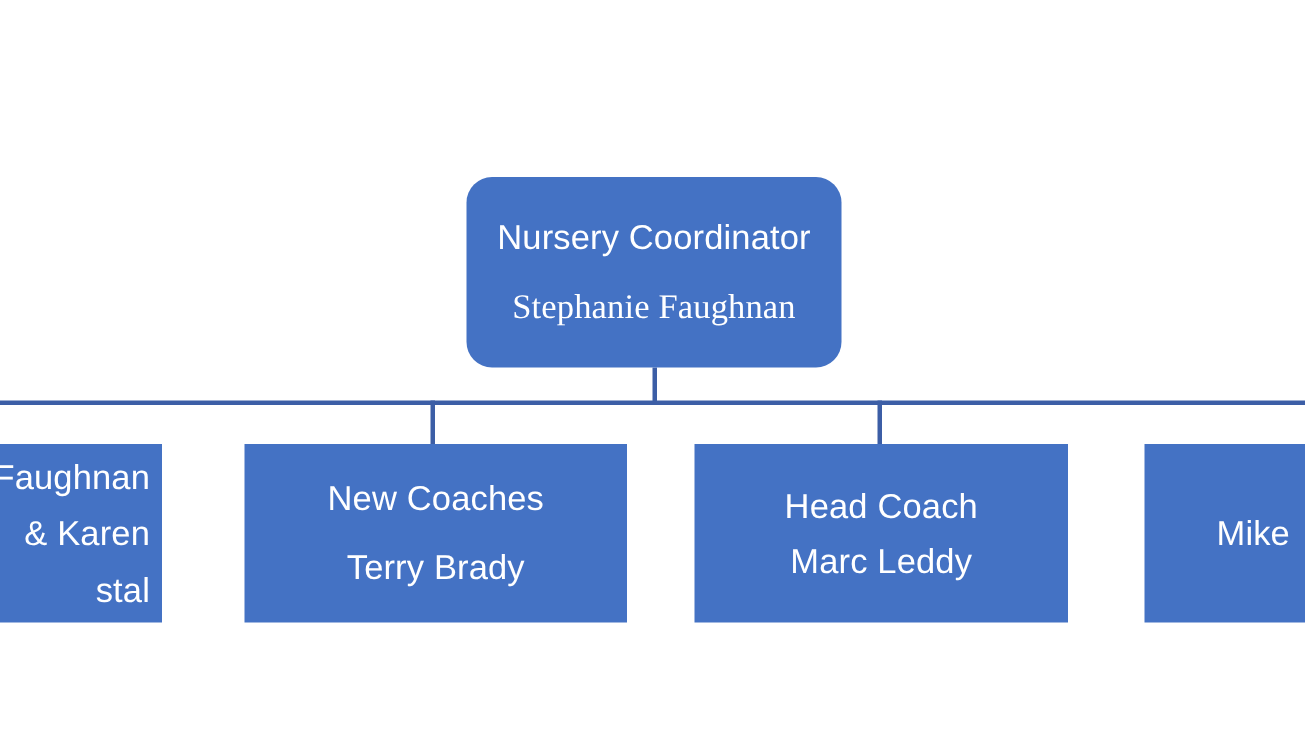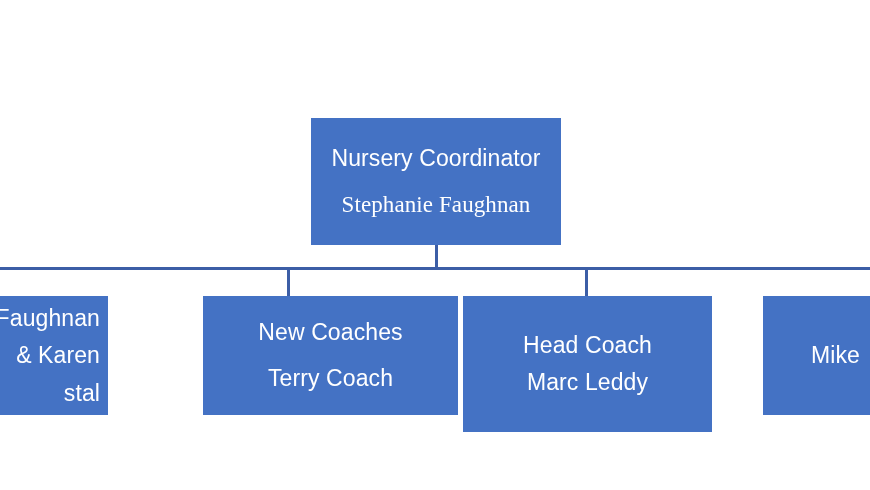--- a/index.html
+++ b/index.html
@@ -35,47 +35,47 @@
     font-weight: 400;
     letter-spacing: 0.1px;
   }
   
   #node-root {
     left: 311px;
     top: 118px;
     width: 250px;
     height: 127px;
     font-size: 23px;
+    border-radius: 17px;
   }
   #node-root .line + .line {
     margin-top: 14px;
     font-family: Liberation Serif, serif;
   }
   
   #node-manager {
     left: -62px;
     top: 296px;
     width: 170px;
     height: 119px;
   }
   #node-newcoaches {
     left: 163px;
     top: 296px;
     width: 255px;
     height: 119px;
-    margin-left: 40px;
   }
   #node-newcoaches .line.name {
     margin-top: 13px;
   }
   #node-headcoach-1 {
     left: 463px;
     top: 296px;
     width: 249px;
-    height: 136px;
+    height: 119px;
   }
   #node-headcoach-1 .line + .line {
     margin-top: 4px;
   }
   #node-headcoach-2 {
     left: 763px;
     top: 296px;
     width: 200px;
     height: 119px;
     align-items: flex-start;
@@ -137,21 +137,21 @@
   </div>
 
   <div class="node" id="node-manager">
     <span class="line title">Faughnan</span>
     <span class="line name">&amp; Karen</span>
     <span class="line name">stal</span>
   </div>
 
   <div class="node" id="node-newcoaches">
     <span class="line title">New Coaches</span>
-    <span class="line name">Terry Coach</span>
+    <span class="line name">Terry Brady</span>
   </div>
 
   <div class="node" id="node-headcoach-1">
     <span class="line title">Head Coach</span>
     <span class="line name">Marc Leddy</span>
   </div>
 
   <div class="node" id="node-headcoach-2">
     <span class="line name">Mike</span>
   </div>

